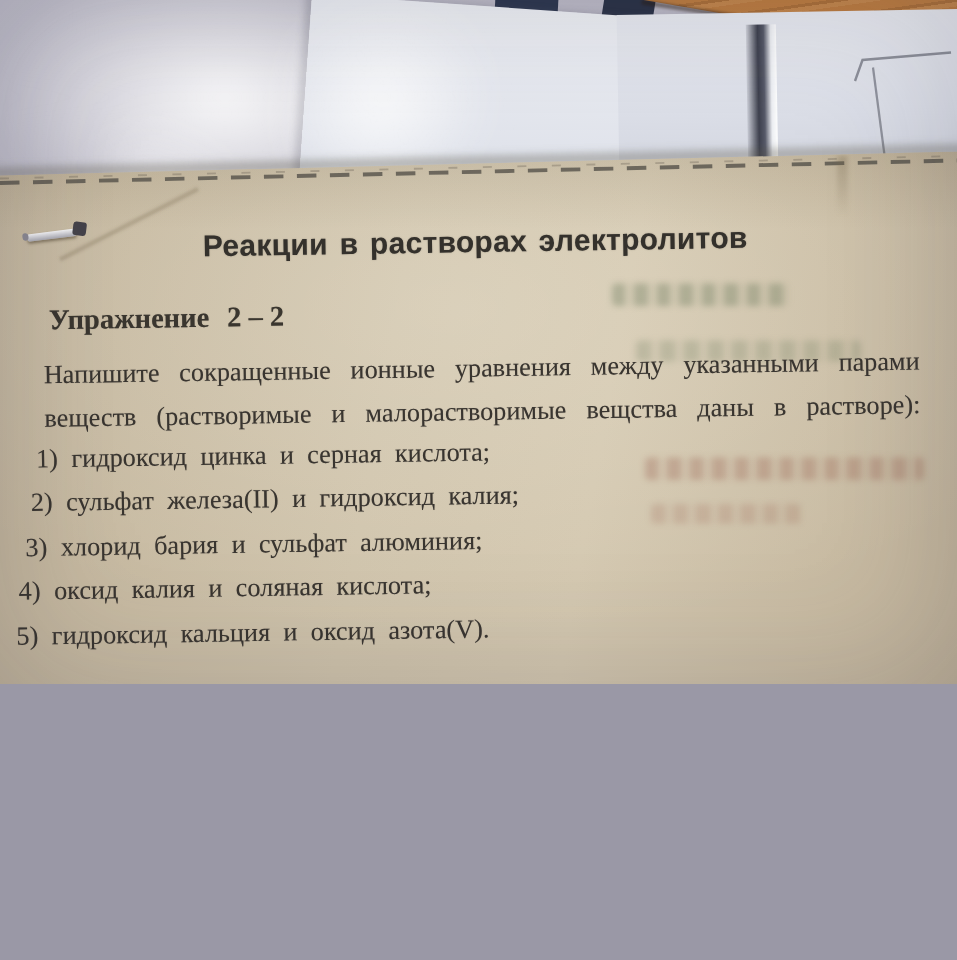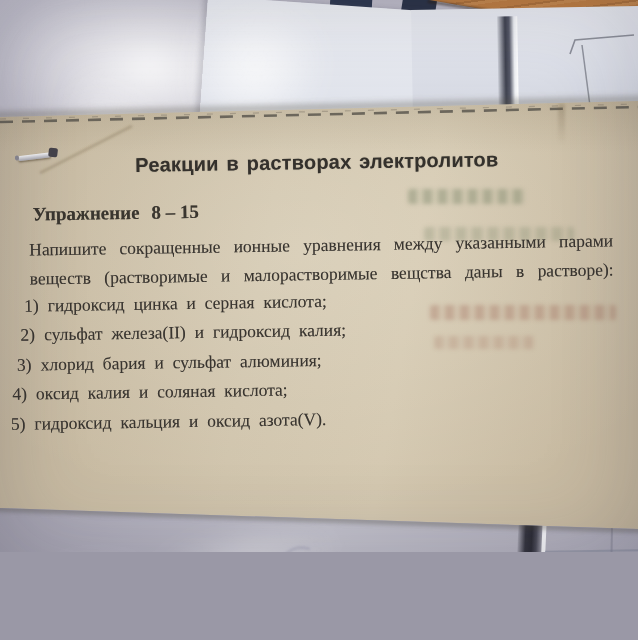--- a/index.html
+++ b/index.html
@@ -1,17 +1,17 @@
 <!DOCTYPE html>
 <html style="--paper-beige: #cfc3ab; --text-dark: #37332d; --wood-brown: #ad6a32; --plastic-gray: #b6b4c1; --white-paper: #e7e9ef; --dark-fold: #3e414e; --dash-gray: #55524a;"><head>
 <meta charset="utf-8">
 <style>
   html,body{margin:0;padding:0;background:#9a98a6;}
   .abs{position:absolute;}
-  #scene{position:relative;width:638px;height:552px;overflow:hidden;
+  #scene{position:relative;width:638px;height:456px;overflow:hidden;
          background:linear-gradient(160deg,#c3c1cd 0%,#b6b4c1 45%,#a9a7b5 100%);
          font-family:"Liberation Serif",serif;}
 
   
   .glare{border-radius:50%;pointer-events:none;}
   #glareA{left:-70px;top:-70px;width:440px;height:270px;filter:blur(10px);
           background:radial-gradient(closest-side,rgba(255,255,255,.92),rgba(255,255,255,0) 72%);}
   #glareB{left:150px;top:-30px;width:210px;height:190px;filter:blur(12px);transform:rotate(-28deg);
           background:radial-gradient(closest-side,rgba(255,255,255,.85),rgba(255,255,255,0) 70%);}
   #glareC{left:40px;top:55px;width:140px;height:170px;filter:blur(14px);transform:rotate(-35deg);
@@ -159,21 +159,21 @@
 
     <div class="smudge" id="smA"></div>
     <div class="smudge" id="smB"></div>
     <div class="smudge" id="smC"></div>
     <div class="smudge" id="smD"></div>
 
     <div class="abs" id="cardText">
       <div class="abs" id="title">Реакции в растворах электролитов</div>
 
       <div class="abs" id="exercise">
-        <span>Упражнение</span><span class="num">8 – 15</span>
+        <span>Упражнение</span><span class="num">2 – 2</span>
       </div>
 
       <div class="abs" id="para">
         <div class="pline">Напишите сокращенные ионные уравнения между указанными парами</div>
         <div class="pline">веществ (растворимые и малорастворимые вещства даны в растворе):</div>
       </div>
 
       <div class="abs" id="list">
         <div class="li">
           <span class="n">1)</span>

